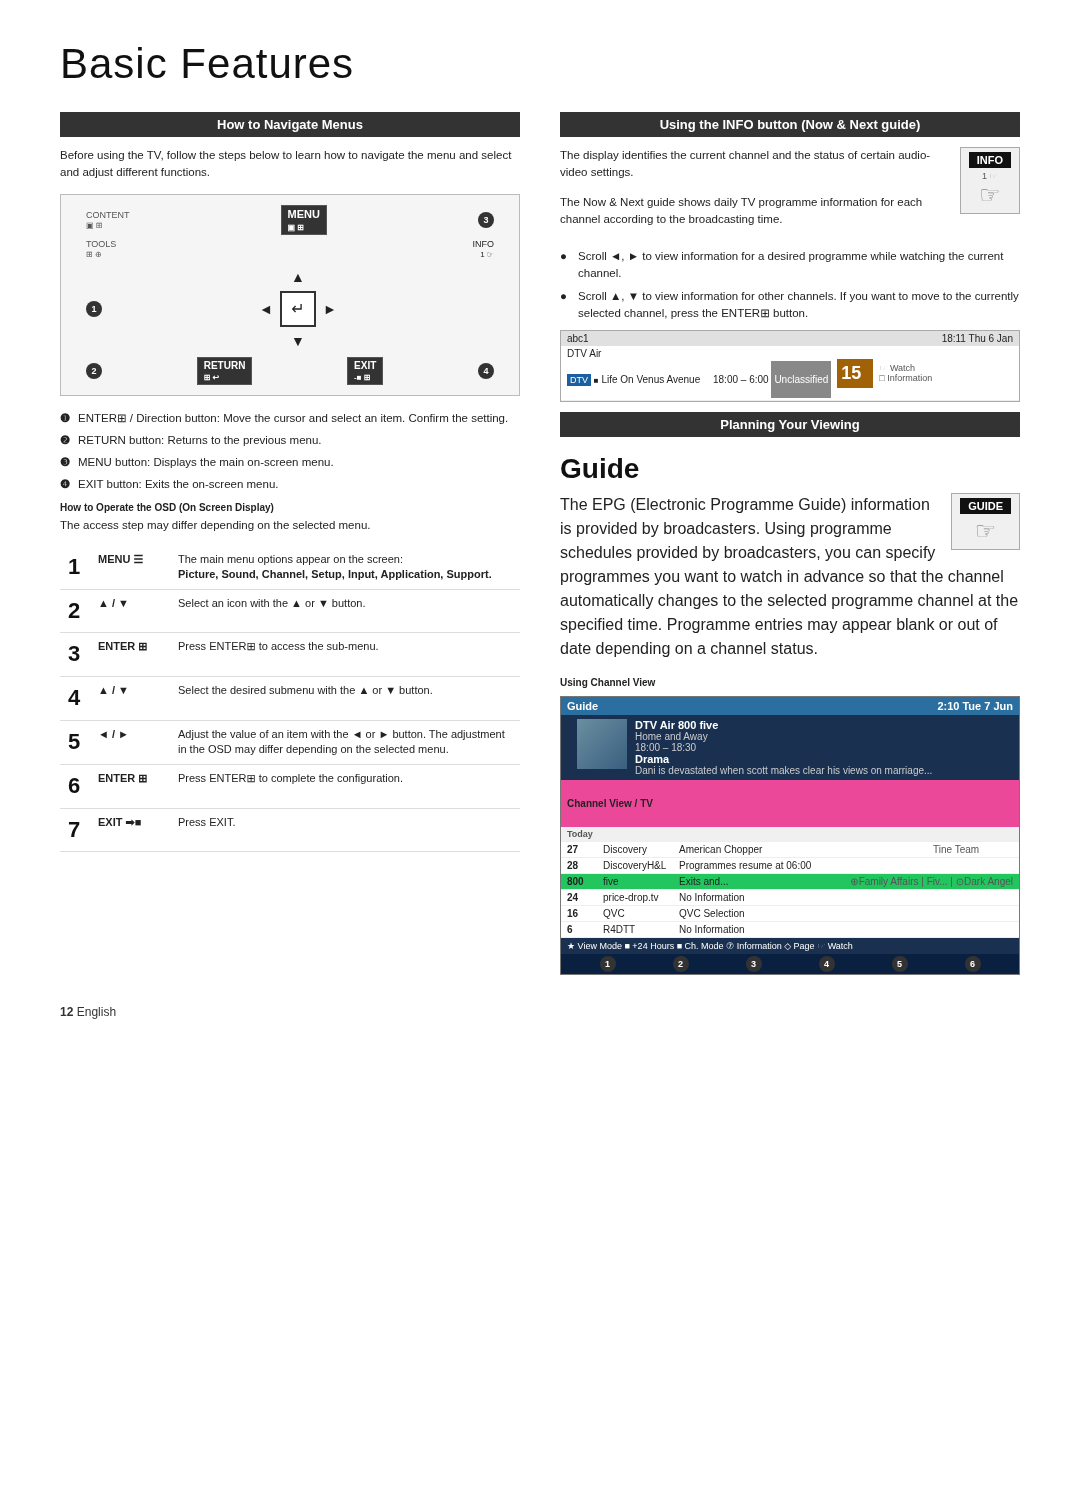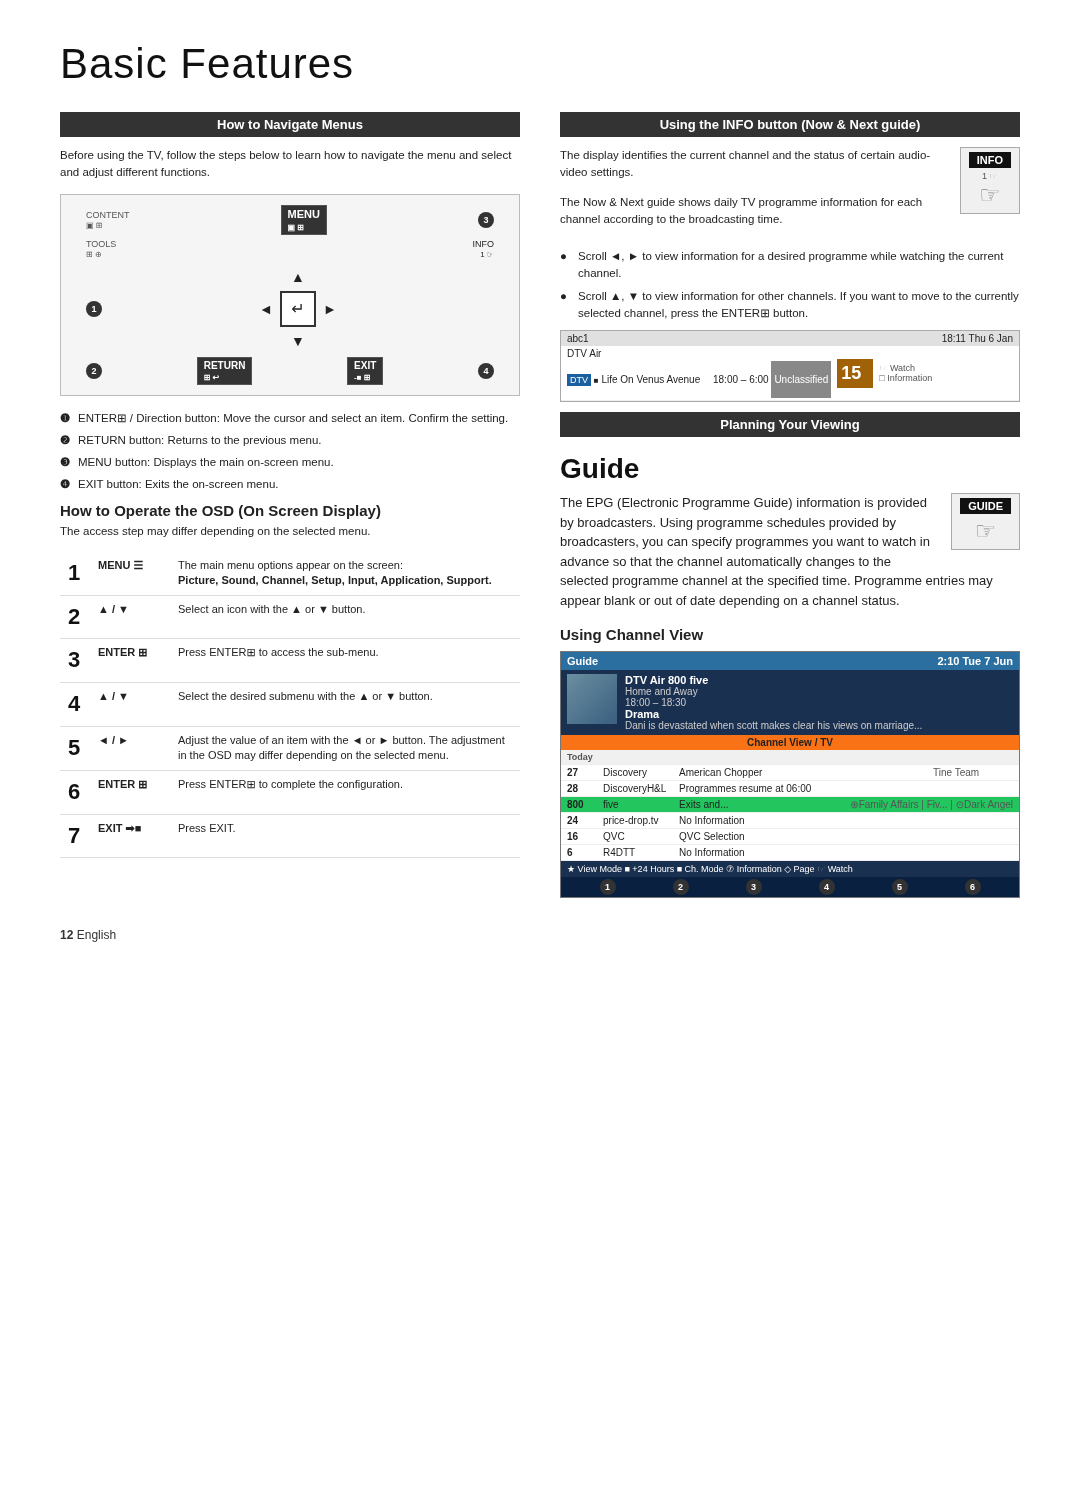--- a/index.html
+++ b/index.html
@@ -100,21 +100,21 @@
     }
     .step-desc {
       font-size: 11px;
     }
     .step-desc b {
       font-weight: bold;
     }
     
     .sub-heading {
       font-weight: bold;
-      font-size: 15px;
+      font-size: 10px;
       margin: 8px 0 4px 0;
     }
     
     .diagram-area {
       border: 1px solid #bbb;
       background: #f5f5f5;
       padding: 10px 15px;
       margin-bottom: 14px;
       position: relative;
       display: flex;
@@ -188,21 +188,21 @@
     }
     .guide-panel .guide-label {
       background: #111;
       color: #fff;
       font-size: 11px;
       font-weight: bold;
       padding: 2px 8px;
       margin-bottom: 3px;
     }
     .guide-text {
-      font-size: 13px;
+      font-size: 16px;
       line-height: 1.5;
       margin-bottom: 8px;
     }
     
     .channel-view {
       border: 1px solid #777;
       font-size: 10px;
       width: 100%;
       margin-top: 8px;
     }
@@ -211,21 +211,21 @@
       color: #fff;
       padding: 3px 6px;
       display: flex;
       justify-content: space-between;
       font-size: 11px;
       font-weight: bold;
     }
     .channel-view-info {
       background: #1a3050;
       color: #fff;
-      padding: 4px 6px;
+      padding: 4px 16px;
       display: flex;
       gap: 8px;
     }
     .channel-view-thumb {
       width: 50px;
       height: 50px;
       background: #6a8fa0;
       flex-shrink: 0;
     }
     .channel-view-details {
@@ -233,26 +233,26 @@
       color: #ccc;
     }
     .channel-view-details b {
       color: #fff;
       font-size: 11px;
     }
     .channel-list {
       background: #fff;
     }
     .channel-list-header {
-      background: #f97316;
-      padding: 2px 6px;
-      font-weight: bold;
-      font-size: 10px;
-      display: flex;
-      justify-content: center;
+      background: #ec4899;
+      padding: 18px 6px;
+      font-weight: bold;
+      font-size: 10px;
+      display: flex;
+      justify-content: flex-start;
     }
     .channel-list-row {
       display: flex;
       padding: 2px 6px;
       border-bottom: 1px solid #eee;
       font-size: 10px;
       gap: 6px;
     }
     .channel-list-row.today-header {
       background: #f0f0f0;

